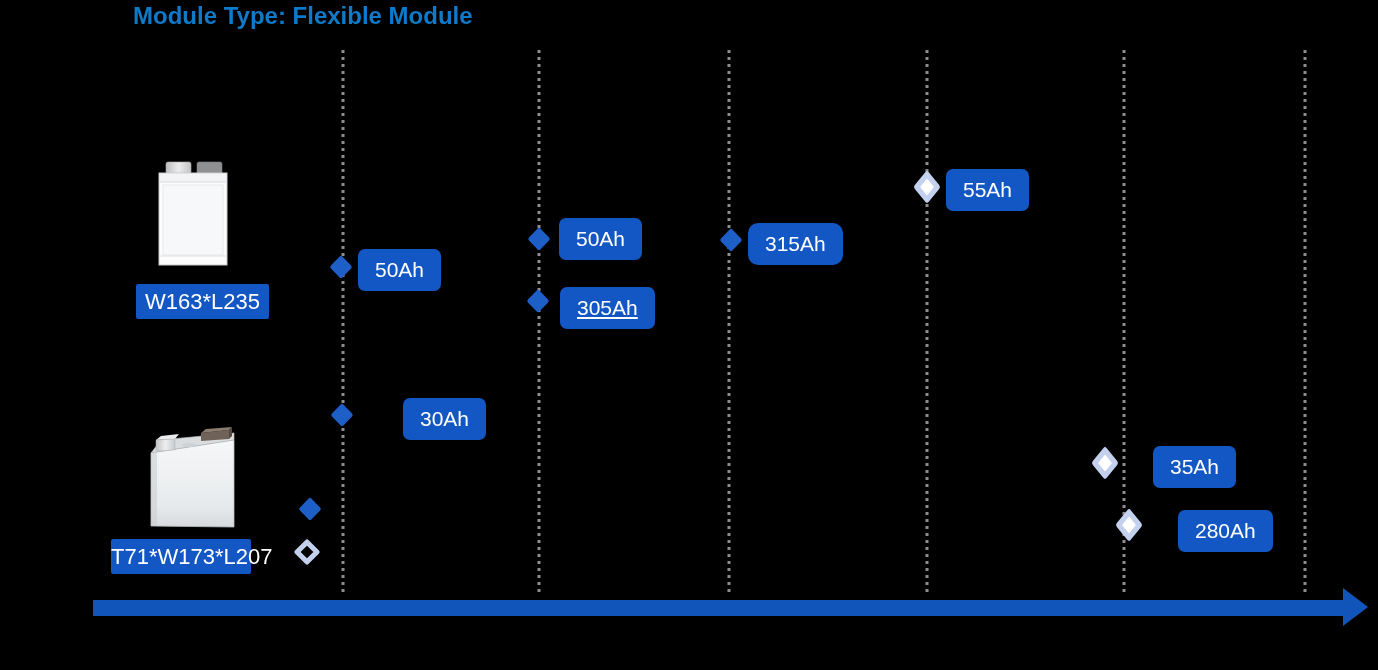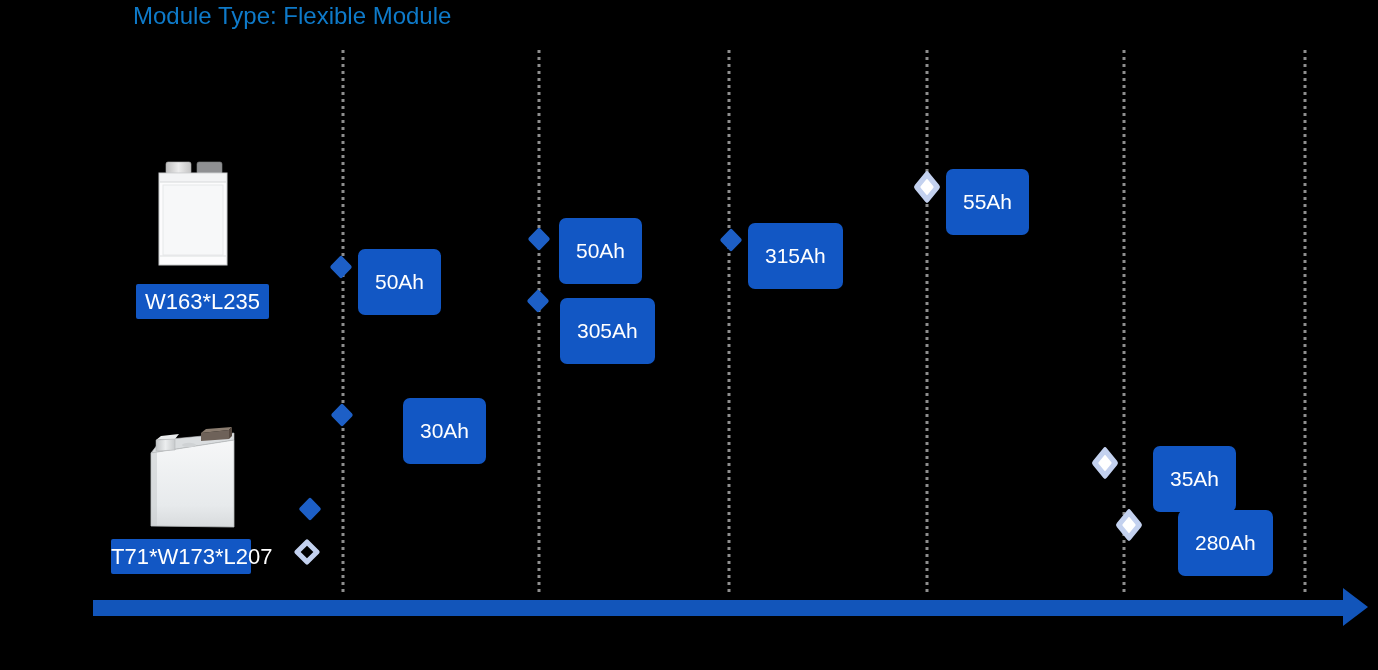--- a/index.html
+++ b/index.html
@@ -14,21 +14,21 @@
     --label-text:#ffffff;
   }
   html,body{margin:0;padding:0;background:#000;}
   body{font-family:"Liberation Sans", sans-serif;}
   #canvas{
     position:relative;width:1378px;height:670px;
     background:var(--background);overflow:hidden;
   }
   .page-title{
     position:absolute;left:133px;top:2px;margin:0;
-    font-size:24px;font-weight:normal;color:var(--title-blue);
+    font-size:24px;font-weight:bold;color:var(--title-blue);
     letter-spacing:0px;white-space:nowrap;
   }
   .gridline{
     position:absolute;top:50px;height:543px;width:3px;
     transform:translateX(-50%);
     background:repeating-linear-gradient(to bottom, var(--grid-gray) 0 3px, transparent 3px 7px);
   }
   .axis-bar{
     position:absolute;left:93px;top:600px;width:1250px;height:16px;
     background:var(--arrow-blue);
@@ -50,21 +50,21 @@
   }
   .diamond-hollow .inner{
     position:absolute;inset:6px;background:var(--hollow-inner);border-radius:1px;
   }
   .legend-hollow{
     position:absolute;width:19px;height:19px;box-sizing:border-box;
     border:5px solid var(--hollow-border);background:transparent;border-radius:2px;
     transform:translate(-50%,-50%) rotate(45deg);
   }
   .pill{
-    position:absolute;height:34px;line-height:34px;padding:16px 17px;
+    position:absolute;height:34px;line-height:34px;padding:4px 17px;
     background:var(--pill-blue);color:var(--label-text);
     font-size:21px;border-radius:7px;white-space:nowrap;
   }
   .dim-label{
     position:absolute;height:35px;line-height:35px;text-align:center;
     background:var(--pill-blue);color:var(--label-text);
     font-size:22px;border-radius:2px;
   }
   .product-img{position:absolute;}
 </style>
@@ -131,23 +131,23 @@
   <div class="legend-hollow" style="left:307px;top:552px"></div>
 
   <div id="points">
       <div class="diamond-solid" style="left: 341px; top: 267px;"></div>
       <div class="pill" style="left: 358px; top: 249px;">50Ah</div>
       <div class="diamond-solid" style="left: 342px; top: 415px;"></div>
       <div class="pill" style="left: 363px; top: 398px; margin-left: 40px;">30Ah</div>
       <div class="diamond-solid" style="left: 539px; top: 239px;"></div>
       <div class="pill" style="left: 559px; top: 218px;">50Ah</div>
       <div class="diamond-solid" style="left: 538px; top: 301px;"></div>
-      <div class="pill" style="left: 560px; top: 298px;">305Ah</div>
+      <div class="pill" style="left: 560px; top: 287px; text-decoration: underline;">305Ah</div>
       <div class="diamond-solid" style="left: 731px; top: 240px;"></div>
-      <div class="pill" style="left: 748px; top: 223px;">315Ah</div>
+      <div class="pill" style="left: 748px; top: 223px; border-radius: 10px;">315Ah</div>
       <div class="diamond-hollow" style="left: 927px; top: 187px;">
         <div class="inner"></div>
       </div>
       <div class="pill" style="left: 946px; top: 169px;">55Ah</div>
       <div class="diamond-hollow" style="left: 1105px; top: 463px;">
         <div class="inner"></div>
       </div>
       <div class="pill" style="left: 1125px; top: 446px; margin-left: 28px;">35Ah</div>
       <div class="diamond-hollow" style="left: 1129px; top: 525px;">
         <div class="inner"></div>

